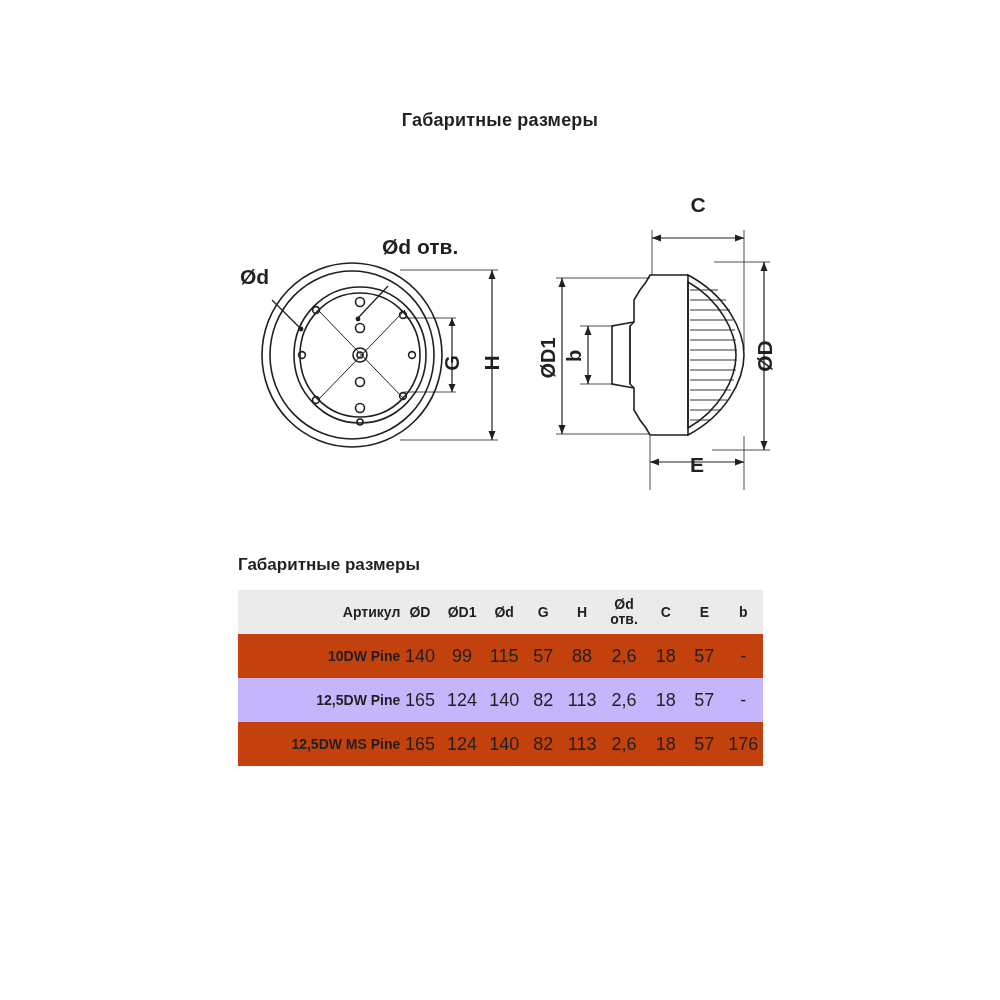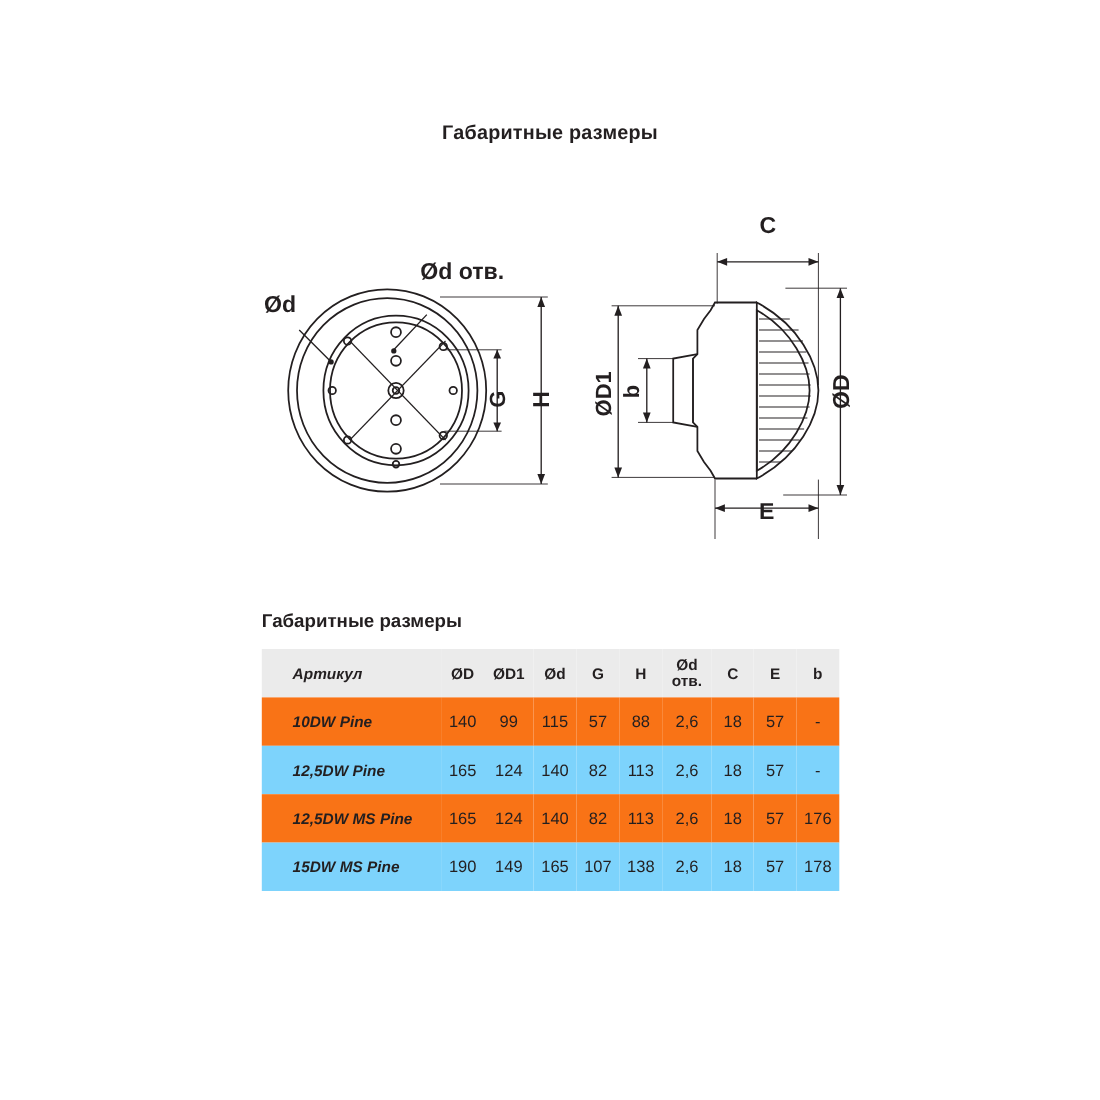--- a/index.html
+++ b/index.html
@@ -62,34 +62,33 @@
     vertical-align: middle;
   }
   table.dims thead th {
     background: #ebebeb;
     font-weight: bold;
     font-size: 14px;
     line-height: 1.05;
   }
   table.dims thead th.first,
   table.dims tbody td.first {
-    text-align: left;
+    text-align: right;
     padding-left: 28px;
     width: 140px;
     font-weight: bold;
-    font-style: italic;
   }
   table.dims tbody tr.odd td {
-    background: #f97316;
+    background: #c2410c;
   }
   table.dims tbody tr.even td {
-    background: #7dd3fc;
+    background: #c4b5fd;
   }
   table.dims tbody td {
-    font-size: 15px;
+    font-size: 18px;
   }
   table.dims tbody td.first {
     font-weight: bold;
     font-size: 14px;
   }
   .col-narrow { width: 40px; }
   .col-mid { width: 46px; }
   svg text {
     font-family: "Liberation Sans", sans-serif;
     fill: #231f20;
@@ -266,28 +265,16 @@
         <td>165</td>
         <td>124</td>
         <td>140</td>
         <td>82</td>
         <td>113</td>
         <td>2,6</td>
         <td>18</td>
         <td>57</td>
         <td>176</td>
       </tr>
-      <tr class="even">
-        <td class="first">15DW MS Pine</td>
-        <td>190</td>
-        <td>149</td>
-        <td>165</td>
-        <td>107</td>
-        <td>138</td>
-        <td>2,6</td>
-        <td>18</td>
-        <td>57</td>
-        <td>178</td>
-      </tr>
     </tbody>
   </table>
 
 </div>
 
 </body></html>

